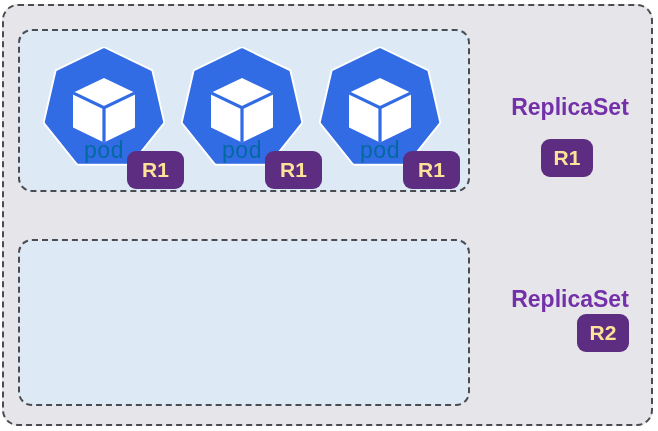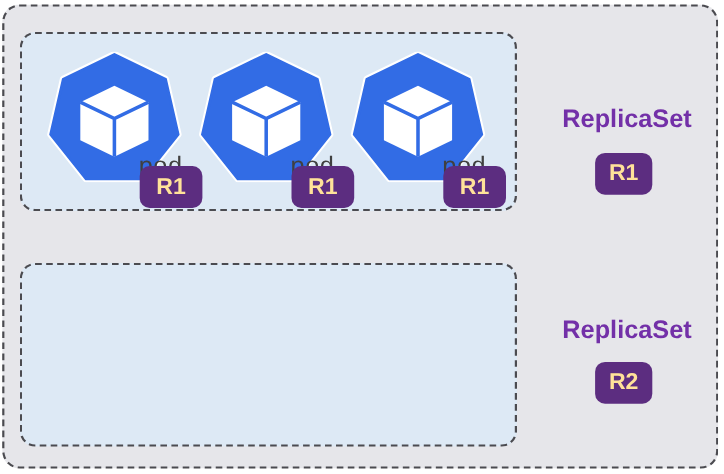--- a/index.html
+++ b/index.html
@@ -71,22 +71,22 @@
   .cube-edge {
     stroke: var(--pod-blue);
     stroke-width: 2.6;
     fill: none;
   }
 
   .pod-label {
     position: absolute;
     left: 0; right: 0;
     top: 90px;
-    text-align: right;
-    color: #404040;
+    text-align: center;
+    color: #0369a1;
     font-size: 23px;
     font-weight: 400;
     letter-spacing: 0.5px;
   }
 
   .badge {
     position: absolute;
     display: flex;
     align-items: center;
     justify-content: center;
@@ -111,21 +111,21 @@
     font-weight: 700;
   }
   .rs-label.rs1 { top: 88px; }
   .rs-label.rs2 { top: 280px; }
 
   .rs-badge {
     left: 537px;
     width: 52px; height: 38px;
   }
   .rs-badge.rs1 { top: 133px; }
-  .rs-badge.rs2 { top: 323px; }
+  .rs-badge.rs2 { top: 308px; margin-left: 36px; }
 </style>
 </head>
 <body>
 
 <div class="canvas">
   <div class="outer-box">
 
     <div class="inner-box top">
 
       <div class="pod p0">

